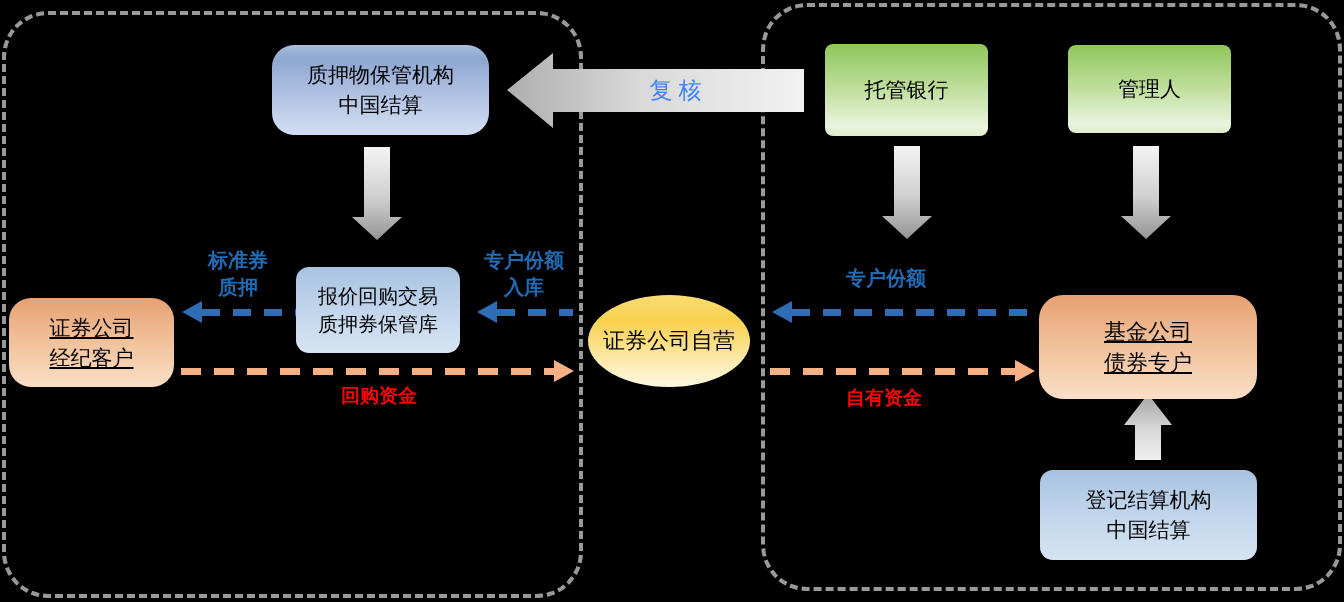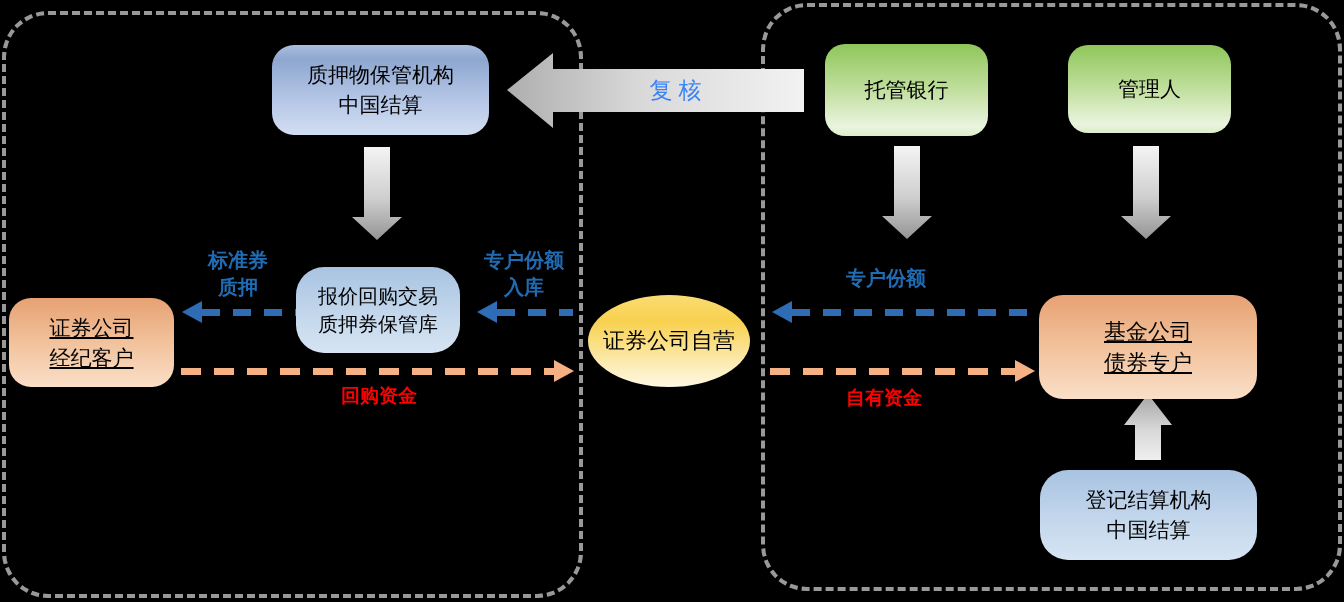--- a/index.html
+++ b/index.html
@@ -35,30 +35,30 @@
     font-size: 21px;
     line-height: 1.42;
     z-index: 3;
   }
   .box-blue-dark {
     background: linear-gradient(180deg, #aabede 0%, #8ea7d0 16%, #b6c7e6 62%, #d2def2 100%);
     border-radius: 22px;
   }
   .box-blue-light {
     background: linear-gradient(180deg, #a8c3e1 0%, #c3d7ec 55%, #d6e4f3 100%);
-    border-radius: 28px;
+    border-radius: 13px;
   }
   .box-orange {
     background: linear-gradient(180deg, #e7a173 0%, #f2c39d 52%, #fadfc8 100%);
     border-radius: 22px;
     text-decoration: underline;
   }
   .box-green {
     background: linear-gradient(180deg, #8fc65a 0%, #c3e0a1 52%, #eaf4df 90%, #ddecca 100%);
-    border-radius: 20px;
+    border-radius: 8px;
   }
   .ellipse {
     background: linear-gradient(180deg, #fadc74 0%, #f8d14e 28%, #fceaae 72%, #fef8e3 100%);
     border-radius: 50%;
     font-size: 22px;
   }
 
   .n-pledge    { left: 272px;  top: 45px;  width: 217px; height: 90px; }
   .n-vault     { left: 296px;  top: 267px; width: 164px; height: 86px; font-size: 20px; }
   .n-broker    { left: 9px;    top: 298px; width: 165px; height: 89px; }

